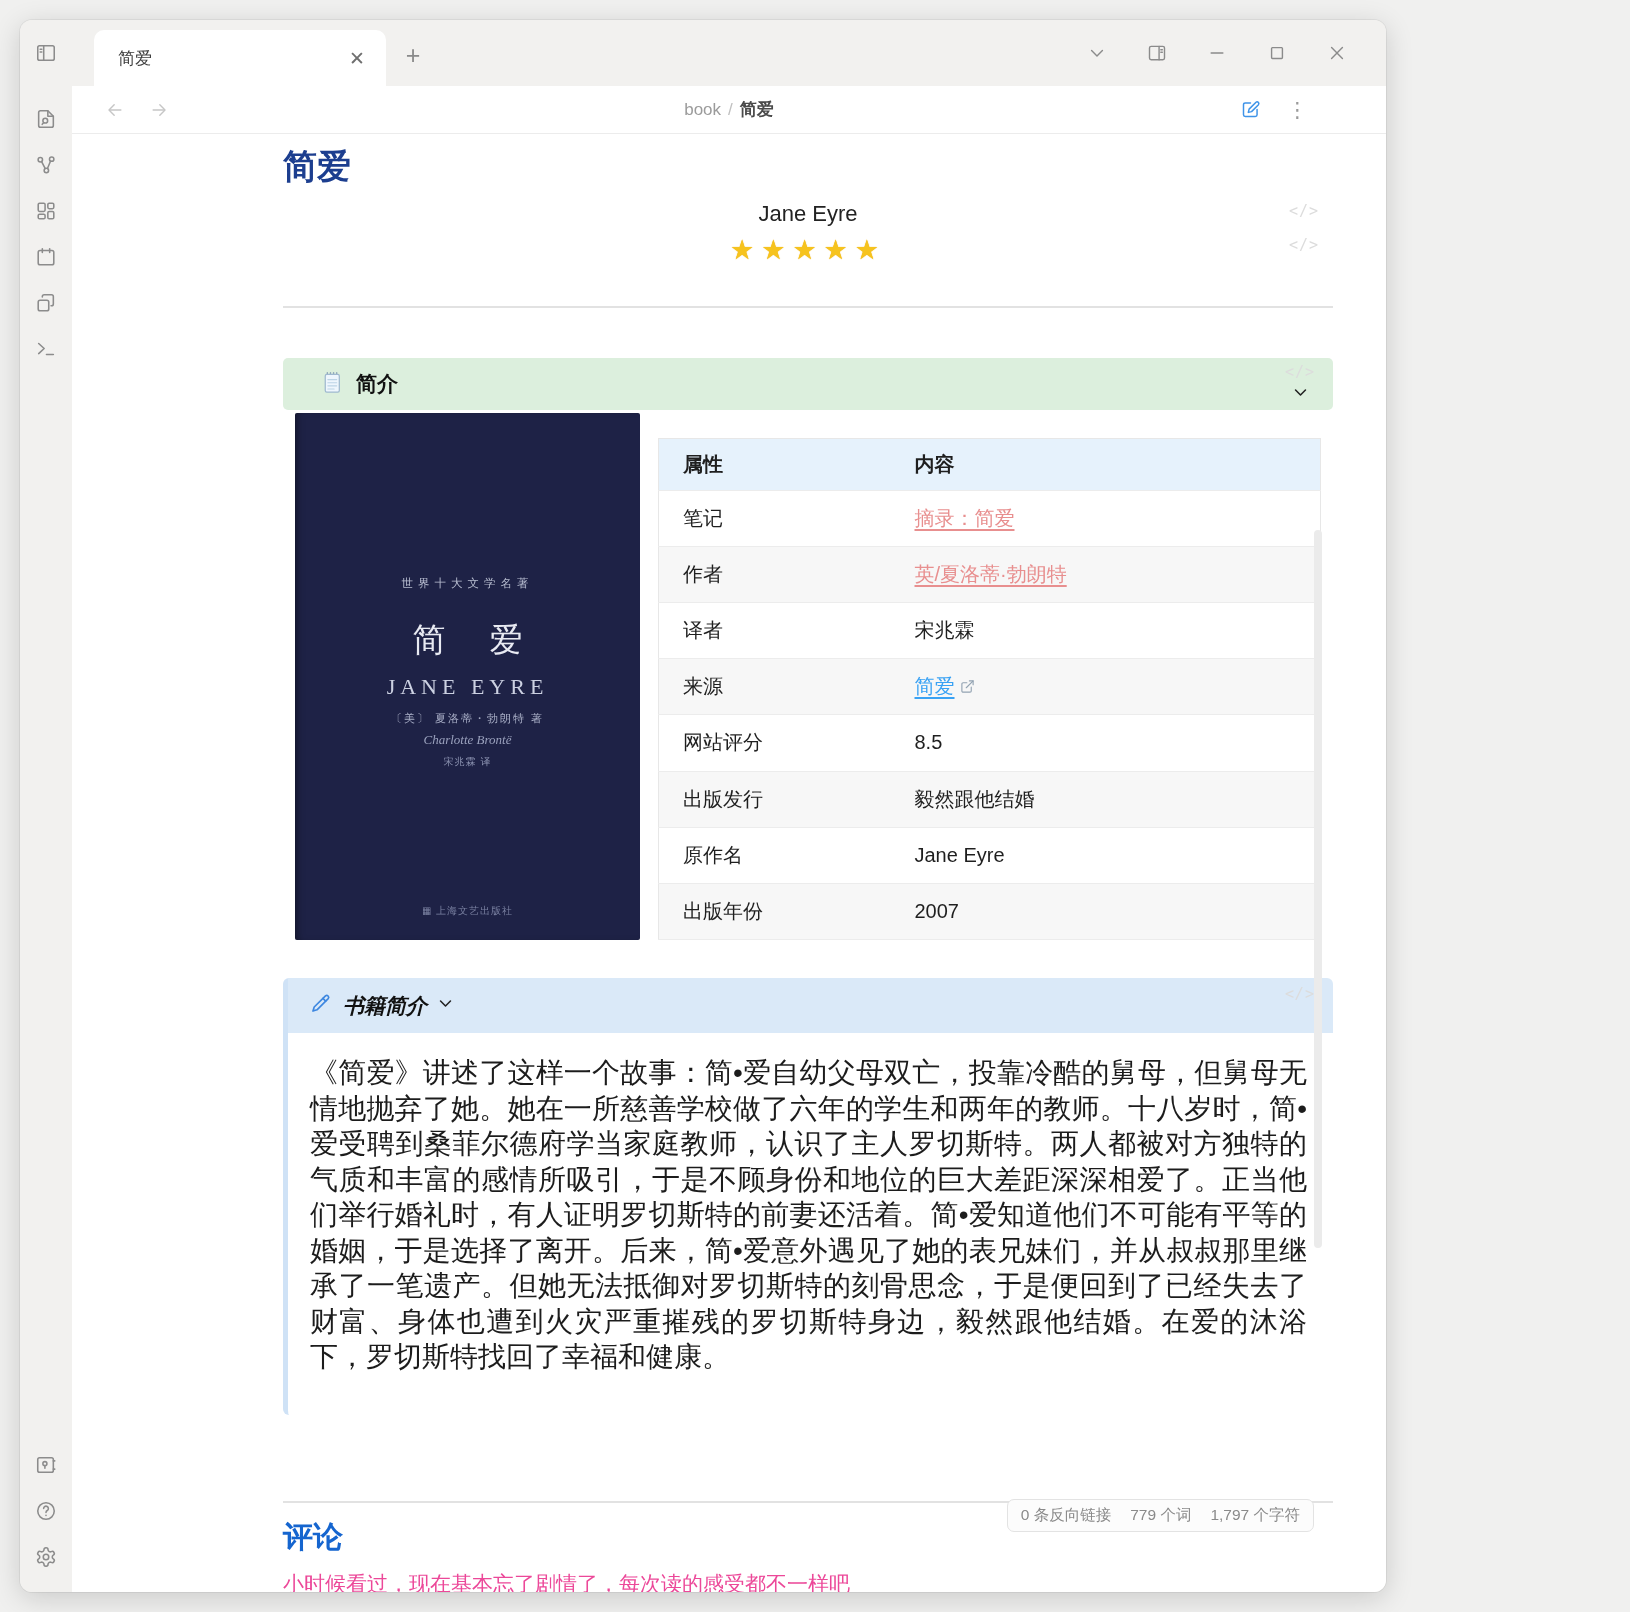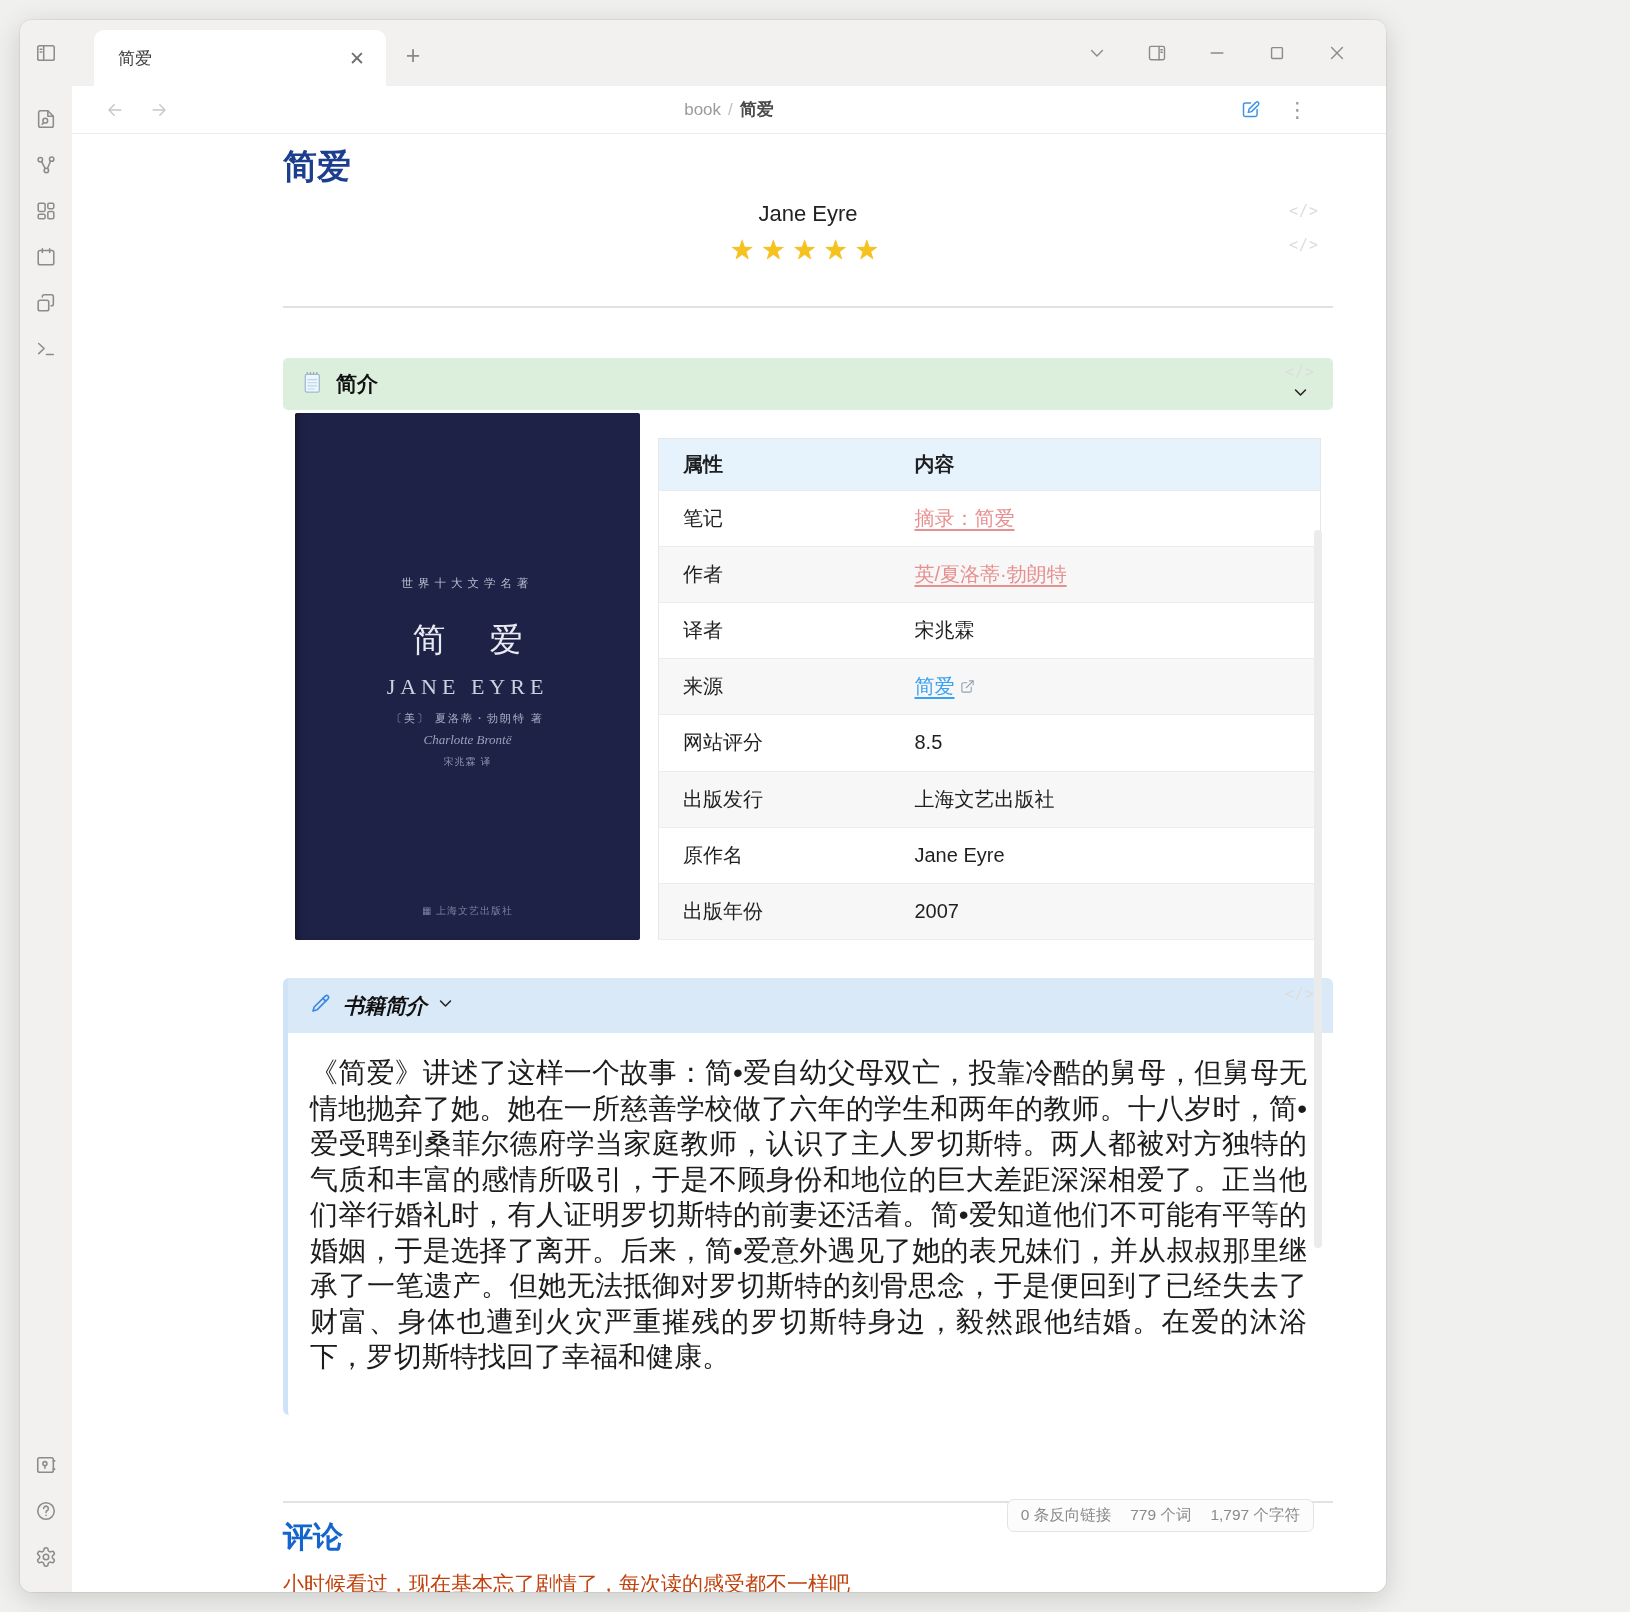--- a/index.html
+++ b/index.html
@@ -45,21 +45,21 @@
   #note { width:1050px; margin-left:211px; padding-top:4px; position:relative; }
   h1.note-title { font-size:34px; color:#1c3e8f; font-weight:700; line-height:48px; margin-top:4px; }
   .meta-center { text-align:center; margin-top:8px; position:relative; }
   .subtitle { font-size:22px; color:#222; line-height:32px; }
   .stars { font-size:27px; color:#f6c31e; letter-spacing:7px; line-height:40px; text-shadow:0 0 1px #e8a80c; }
   .code-flag { font-family:"DejaVu Sans Mono",monospace; font-size:15px; color:#dcdcdc; letter-spacing:1px; }
   .meta-codes { position:absolute; right:14px; top:4px; display:flex; flex-direction:column; gap:16px; align-items:flex-end; }
   hr.rule { border:none; border-top:2px solid #e2e2e2; margin-top:36px; }
   
   .callout-green { margin-top:50px; border-radius:5px; }
-  .cg-header { height:52px; background:#dcefdd; border-radius:5px; display:flex; align-items:center; padding:0 16px; position:relative; }
+  .cg-header { height:52px; background:#dcefdd; border-radius:5px; display:flex; align-items:center; padding:0 36px; position:relative; }
   .cg-header .ctitle { font-size:21px; font-weight:700; color:#111; margin-left:12px; }
   .cg-codes { position:absolute; right:18px; top:5px; }
   .cg-chev { position:absolute; right:24px; top:26px; }
   .chev-sm svg { width:17px; height:17px; stroke:#222; fill:none; stroke-width:2.2; stroke-linecap:round; stroke-linejoin:round; }
   .cg-body { display:flex; gap:18px; padding:3px 12px 22px 12px; }
   
   .cover { width:345px; height:527px; background:#1e2246; border-radius:2px; position:relative; flex:0 0 345px; box-shadow:inset 6px 0 10px -6px rgba(0,0,0,.6); }
   .cover-stack { position:absolute; top:31%; left:0; right:0; text-align:center; color:#c9cee0; }
   .cv-series { font-size:11.5px; letter-spacing:5px; color:#b6bccf; }
   .cv-title { font-family:"Liberation Serif","DejaVu Serif",serif; font-size:33px; color:#e8eaf2; margin-top:27px; letter-spacing:0; }
@@ -81,21 +81,21 @@
   
   .callout-blue { margin-top:16px; background:#fff; border-left:5px solid #cfe2f6; border-radius:6px; position:relative; box-shadow:0 0 0 0; }
   .cb-header { height:55px; background:#dae9f8; display:flex; align-items:center; padding:0 22px; border-radius:0 6px 0 0; position:relative;font-style:italic; }
   .cb-header .ctitle { font-size:21px; font-weight:700; color:#111; margin:0 10px 0 12px; }
   .cb-header .icon-pencil svg { width:21px; height:21px; stroke:#3d87e0; fill:none; stroke-width:1.9; stroke-linecap:round; stroke-linejoin:round; }
   .cb-codes { position:absolute; right:18px; top:7px; }
   .cb-body { padding:22px 26px 40px 22px; font-size:28px; line-height:35.5px; color:#1c1c1c; text-align:justify; }
   
   hr.rule2 { border:none; border-top:2px solid #e2e2e2; margin-top:86px; }
   h2.comments-title { margin-top:14px; font-size:30px; font-weight:700; color:#1565cf; line-height:40px; }
-  .comment-text { margin-top:10px; font-size:21px; color:#c2410c; line-height:34px; }
+  .comment-text { margin-top:10px; font-size:21px; color:#ec4899; line-height:34px; }
   
   .status-pill {
     position:absolute; right:72px; bottom:60px; height:33px; display:flex; align-items:center; gap:19px;
     background:#fcfcfc; border:1px solid #e3e3e3; border-radius:7px; padding:0 13px;
     font-size:15.5px; color:#8a8a8a; z-index:5;
   }
   .scroll-thumb { position:absolute; right:64px; top:396px; width:8px; height:718px; background:#ebebeb; border-radius:4px; }
 </style>
 </head>
 <body>
@@ -324,21 +324,21 @@
                           <path d="M10 14 21 3"></path>
                           <path d="M18 13v6a2 2 0 0 1-2 2H5a2 2 0 0 1-2-2V8a2 2 0 0 1 2-2h6"></path>
                         </svg></span></td>
               </tr>
               <tr>
                 <td>网站评分</td>
                 <td>8.5</td>
               </tr>
               <tr class="striped">
                 <td>出版发行</td>
-                <td>上海文艺出版社</td>
+                <td>毅然跟他结婚</td>
               </tr>
               <tr>
                 <td>原作名</td>
                 <td>Jane Eyre</td>
               </tr>
               <tr class="striped">
                 <td>出版年份</td>
                 <td>2007</td>
               </tr>
             </tbody>

